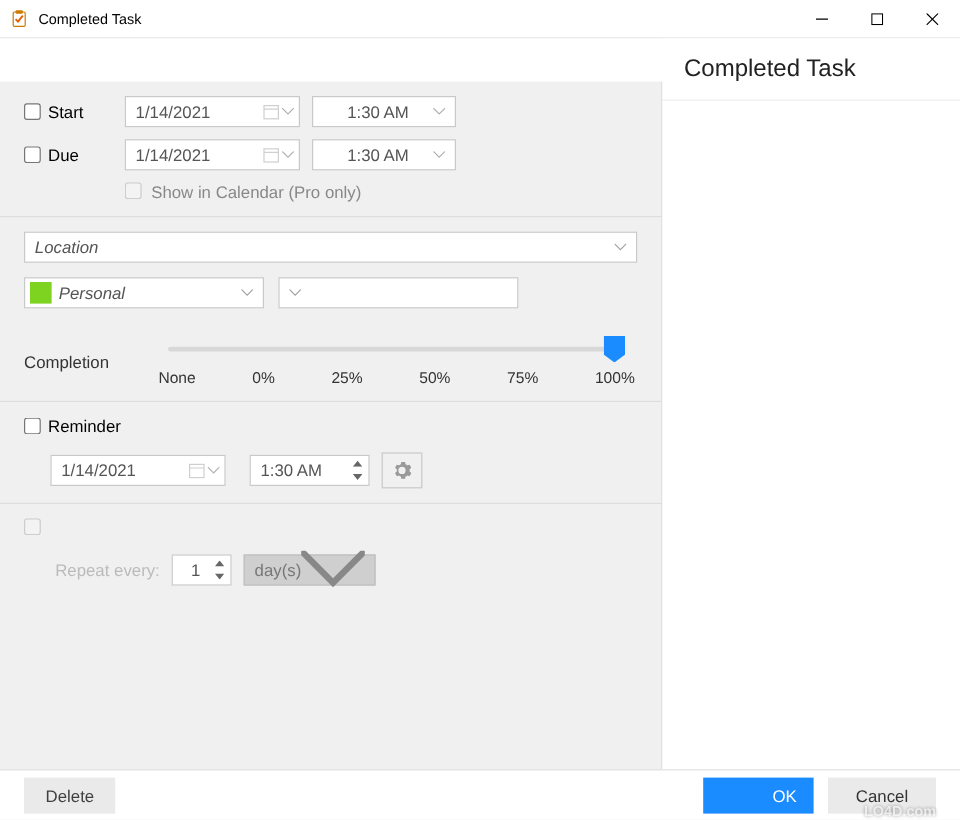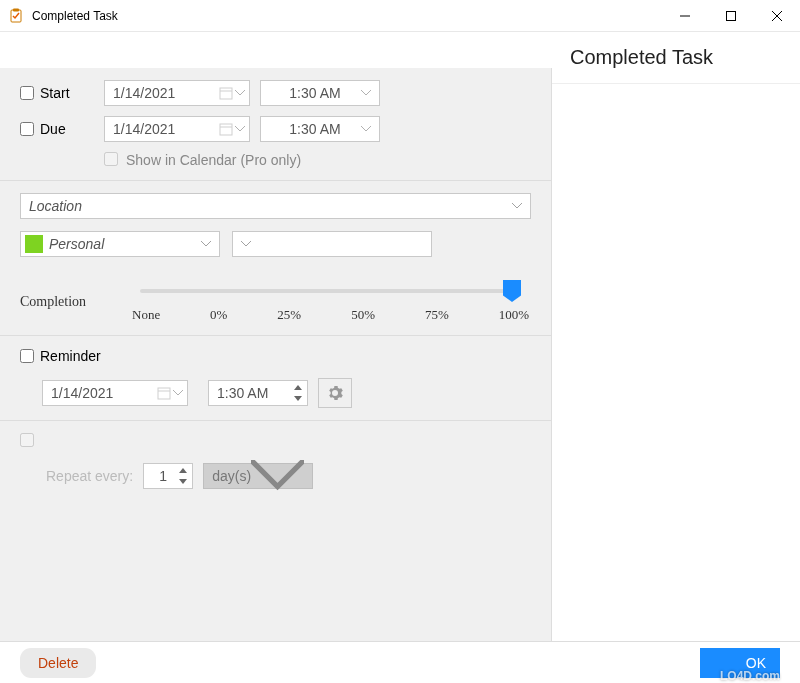--- a/index.html
+++ b/index.html
@@ -44,21 +44,21 @@
 .combo .c-val { flex: 1; font-style: italic; }
 .combo .c-chev { width: 10px; opacity: 0.6; }
 .combo.full { width: 100%; margin-bottom: 12px; }
 .combo.half { width: 200px; justify-content: space-between; }
 .combo-row { display: flex; gap: 12px; }
 
 .swatch { width: 18px; height: 18px; background: #7ed321; margin-right: 6px; margin-left: -4px; }
 .combo.center .c-val { text-align: center; }
 
 
-.slider-row { display: flex; align-items: center; margin-top: 24px; font-family: Liberation Serif, serif; }
+.slider-row { display: flex; align-items: center; margin-top: 24px; }
 .slider-row .s-label { font-size: 14px; color: #333; width: 110px; }
 .slider-track-wrap { flex: 1; position: relative; padding-top: 8px; text-align: right; }
 .slider-track { height: 4px; background: #d8d8d8; border-radius: 2px; position: relative; margin: 0 10px; }
 .slider-thumb { position: absolute; right: 0; top: -9px; width: 18px; height: 22px; background: #1a8cff; clip-path: polygon(0 0, 100% 0, 100% 70%, 50% 100%, 0 70%); }
 .slider-ticks { display: flex; justify-content: space-between; margin-top: 14px; font-size: 13px; color: #333; padding: 0 2px; }
 
 
 .remrow { display: flex; align-items: center; font-size: 14px; }
 .remrow input[type="checkbox"] { margin-right: 6px; width: 14px; height: 14px; }
 .remctl { display: flex; align-items: center; margin-top: 14px; margin-left: 22px; gap: 10px; }
@@ -80,22 +80,22 @@
 .graysel .gs-val { flex: 1; }
 
 
 .right .rtitle { font-size: 20px; color: #222; padding: 14px 18px; border-bottom: 1px solid #eee; }
 .right .notes { position: absolute; top: 58px; bottom: 0; left: 0; right: 0; overflow-y: scroll; }
 .right .scroll-stub { height: 1000px; }
 
 
 .buttonbar { height: 42px; border-top: 1px solid #ddd; display: flex; align-items: center; padding: 0 20px; background: #fff; }
 .btn { height: 30px; padding: 0 18px; display: flex; align-items: center; justify-content: center; font-size: 14px; border: none; }
-.btn-del { background: #eaeaea; color: #c2410c; border-radius: 11px; }
-.btn-ok { background: #1a8cff; color: #fff; width: 80px; margin-left: auto; justify-content: flex-end; padding-right: 14px; }
+.btn-del { background: #eaeaea; color: #404040; }
+.btn-ok { background: #1a8cff; color: #fff; width: 92px; margin-left: auto; justify-content: flex-end; padding-right: 14px; }
 .btn-cancel { background: #eaeaea; color: #333; margin-left: 12px; width: 90px; }
 
 .watermark { position: absolute; right: 20px; bottom: 0; font-size: 12px; font-weight: bold; color: rgba(255,255,255,0.7); text-shadow: 0 0 3px rgba(0,0,0,0.4); pointer-events: none; }
 
 .chev-down { display:inline-block; }
 </style>
 </head>
 <body>
 
 <div class="titlebar">
@@ -298,15 +298,16 @@
     <div class="rtitle">Completed Task</div>
     <div class="notes">
       <div class="scroll-stub"></div>
     </div>
   </div>
 </div>
 
 <div class="buttonbar">
   <button class="btn btn-del">Delete</button>
   <button class="btn btn-ok">OK</button>
+  <button class="btn btn-cancel">Cancel</button>
 </div>
 
 <div class="watermark">LO4D.com</div>
 
 </body></html>

